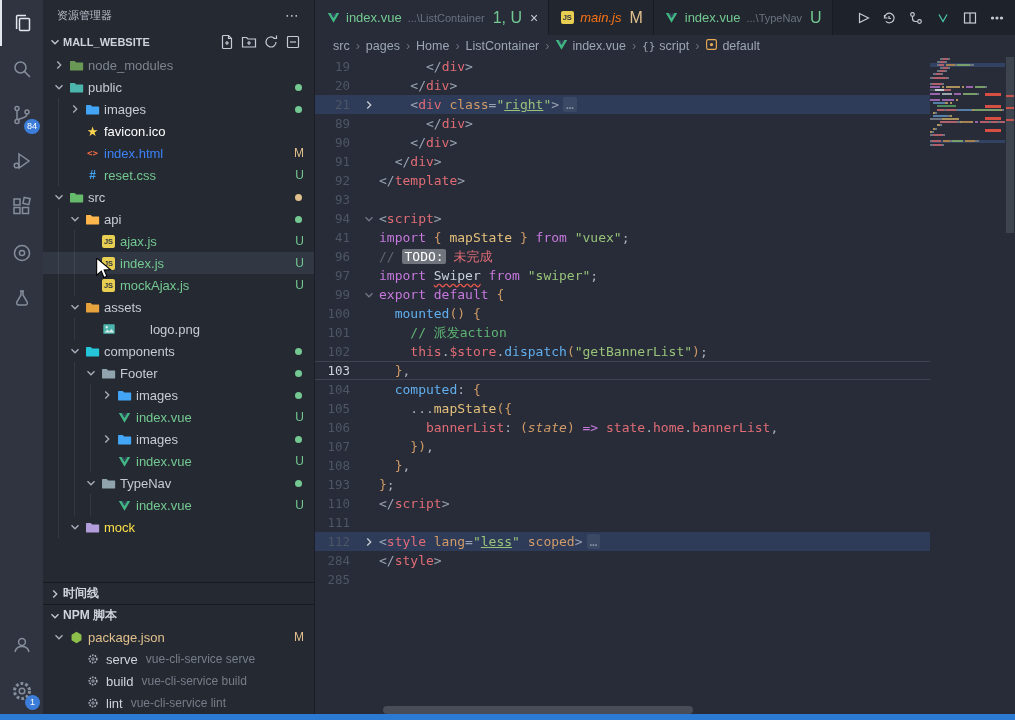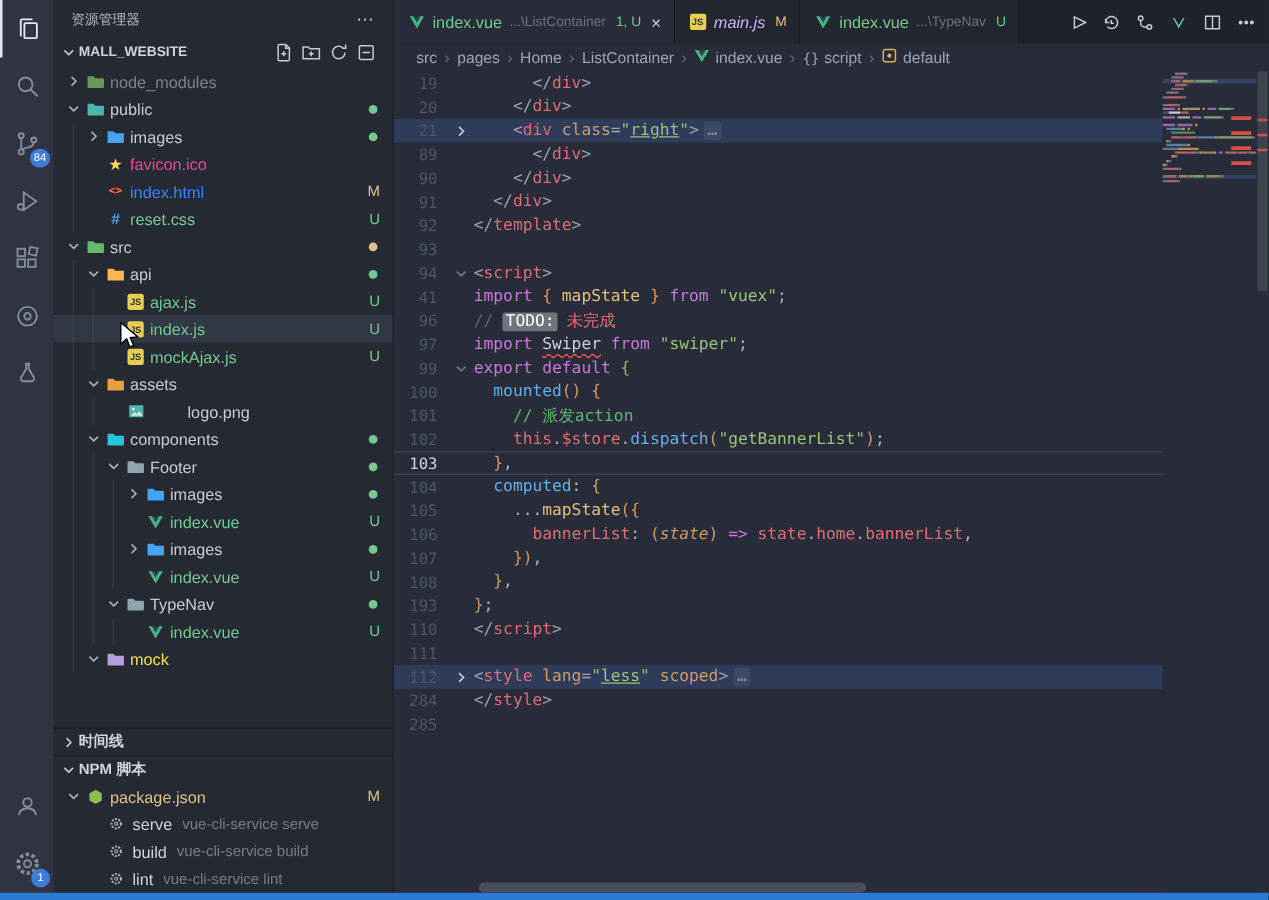--- a/index.html
+++ b/index.html
@@ -43,21 +43,21 @@
 
   
   .editor{flex:1;display:flex;flex-direction:column;min-width:0}
   .tabbar{height:35px;background:#1e222a;display:flex;align-items:stretch;flex-shrink:0}
   .tab{display:flex;align-items:center;padding:0 10px;background:#22262e;border-right:1px solid #181b22;cursor:pointer;white-space:nowrap}
   .tab.active{background:#272c38}
   .tab-icon{width:16px;display:flex;justify-content:center;margin-right:5px}
   .tab-label{font-size:13px}
   .tab-label.prev{font-style:italic}
   .tab-detail{color:#6b7280;font-size:11px;margin-left:6px}
-  .tab-dec{font-size:11px;margin-left:8px}
+  .tab-dec{font-size:16px;margin-left:8px}
   .tab-close{margin-left:8px;color:#c8ccd4;font-size:14px;cursor:pointer}
   .ed-actions{margin-left:auto;display:flex;align-items:center;padding-right:6px;gap:2px}
   .ed-actions span{width:25px;height:25px;display:flex;align-items:center;justify-content:center;cursor:pointer}
 
   .breadcrumbs{height:22px;display:flex;align-items:center;padding-left:18px;color:#9da5b4;font-size:12.5px;flex-shrink:0;background:#272c38}
   .bc-item{display:flex;align-items:center;gap:4px;cursor:pointer}
   .bc-sep{margin:0 6px;color:#6b7280}
 
   .code-wrap{flex:1;position:relative;overflow:hidden;background:#272c38}
   .code{position:absolute;left:0;top:0;right:85px}
@@ -241,21 +241,21 @@
           </span>
           <span class="tlabel" style="color: rgb(198, 204, 214);">images</span>
           <span class="tdot" style="background: rgb(115, 201, 145);"></span>
         </div>
         <div class="trow">
           <span class="ind"></span>
           <span class="tchev"></span>
           <span class="ticon">
             <span style="color:#ffd54f;font-size:13px;line-height:1">★</span>
           </span>
-          <span class="tlabel" style="color: #ec4899;">favicon.ico</span>
+          <span class="tlabel" style="color: #ffffff;">favicon.ico</span>
         </div>
         <div class="trow">
           <span class="ind"></span>
           <span class="tchev"></span>
           <span class="ticon">
             <span style="color:#ff7043;font-size:9px;font-weight:700;font-family:'DejaVu Sans Mono',monospace">&lt;&gt;</span>
           </span>
           <span class="tlabel" style="color: #3b82f6;">index.html</span>
           <span class="tbadge" style="color: rgb(226, 192, 141);">M</span>
         </div>
@@ -568,21 +568,21 @@
             </span>
             <span class="tab-label" style="color: rgb(115, 201, 145);">index.vue</span>
             <span class="tab-detail">...\ListContainer</span>
             <span class="tab-dec" style="color: rgb(115, 201, 145);">1, U</span>
             <span class="tab-close">×</span>
           </div>
           <div class="tab">
             <span class="tab-icon">
               <span style="display:inline-block;width:13px;height:13px;background:#e8cf52;color:#32363e;font-size:7.5px;font-weight:700;text-align:center;line-height:13px;border-radius:2px">JS</span>
             </span>
-            <span class="tab-label prev" style="color: #c4b5fd;">main.js</span>
+            <span class="tab-label prev" style="color: #f97316;">main.js</span>
             <span class="tab-dec" style="color: rgb(226, 192, 141);">M</span>
           </div>
           <div class="tab">
             <span class="tab-icon">
               <svg width="13" height="13" viewBox="0 0 16 16">
                 <polygon points="1,2.5 8,14.5 15,2.5 11.6,2.5 8,8.6 4.4,2.5" fill="#41b883"></polygon>
                 <polygon points="4.4,2.5 8,8.6 11.6,2.5 9.4,2.5 8,5 6.6,2.5" fill="#34495e"></polygon>
               </svg>
             </span>
             <span class="tab-label" style="color: rgb(115, 201, 145);">index.vue</span>

